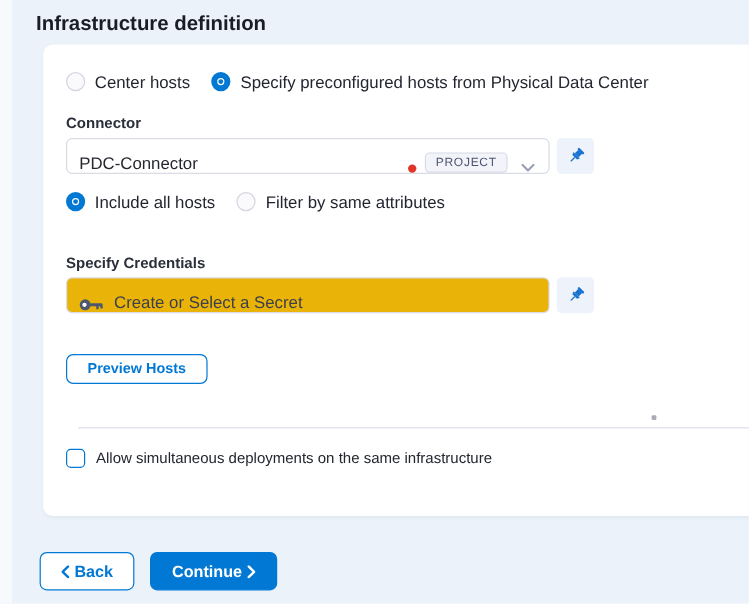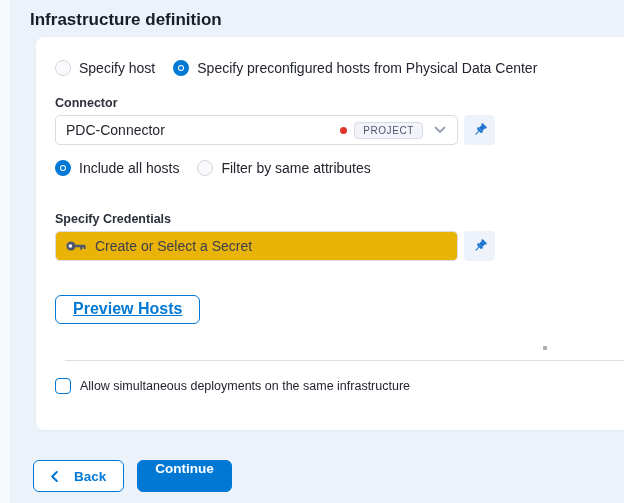--- a/index.html
+++ b/index.html
@@ -40,21 +40,21 @@
   }
   .radio-label { font-size: 14px; color: #23262f; }
   .field-label {
     font-size: 12.5px; font-weight: 600; color: #2b2f3a;
     margin-top: 20px;
   }
   .field-row { display: flex; align-items: center; margin-top: 5px; }
   .field {
     width: 403px; height: 30px;
     border: 1px solid #d9dbe5; border-radius: 5px; background: #ffffff;
-    display: flex; align-items: center; padding-left: 10px;
+    display: flex; align-items: flex-end; padding-left: 10px;
     font-size: 14px; color: #25262e; cursor: pointer;
   }
   .field.secret { background: #eab308; color: #3c3f4c; }
   .field-value { flex: 1 1 auto; white-space: nowrap; }
   .red-dot {
     width: 7px; height: 7px; border-radius: 50%; background: #e0352b;
     flex: 0 0 7px; margin-right: 7px;
   }
   .scope-badge {
     font-size: 10px; font-weight: 400; letter-spacing: 0.6px; color: #4d5470;
@@ -67,62 +67,61 @@
     background: #edf2fb; border: none; border-radius: 4px;
     display: flex; align-items: center; justify-content: center; cursor: pointer;
   }
   .key-icon { margin-right: 8px; display: flex; align-items: center; }
   .filter-row { margin-top: 15px; }
   .cred-label { margin-top: 36px; }
   .preview-btn {
     margin-top: 34px; display: inline-flex; align-items: center;
     padding: 4px 17px 5px 17px;
     background: #ffffff; border: 1.5px solid #0278d5; border-radius: 6px;
-    color: #0278d5; font-size: 16px; font-weight: 700; cursor: pointer;
+    color: #0278d5; font-size: 12px; font-weight: 700; cursor: pointer;
     font-family: "Liberation Sans", "DejaVu Sans", sans-serif;
-    text-decoration: underline;
   }
   .divider {
     margin-top: 36px; margin-left: 10px; margin-right: 0;
     border-top: 1px solid #dcdee8; height: 0;
   }
   .stray-dot {
     position: absolute; left: 507px; top: 309px;
     width: 4px; height: 4px; background: #8f929c; opacity: 0.75; border-radius: 1px;
   }
   .checkbox-row { display: flex; align-items: center; margin-top: 17px; }
   .checkbox {
     width: 16px; height: 16px; border: 1.6px solid #0278d5; border-radius: 4px;
     background: #ffffff; flex: 0 0 16px; margin-right: 9px; cursor: pointer;
   }
   .checkbox-label { font-size: 12.5px; color: #23262f; }
   .footer { position: absolute; left: 33px; top: 460px; display: flex; gap: 13px; }
   .btn {
-    height: 32px; display: inline-flex; align-items: center; gap: 16px;
+    height: 32px; display: inline-flex; align-items: center; gap: 4px;
     border-radius: 6px; font-size: 13.5px; font-weight: 700; cursor: pointer;
     font-family: "Liberation Sans", "DejaVu Sans", sans-serif;
   }
   .btn-back { background: #ffffff; border: 1.5px solid #0278d5; color: #0278d5; padding: 0 17px; }
-  .btn-continue { background: #0278d5; border: 1.5px solid #0278d5; color: #ffffff; padding: 0 17px; flex-direction: column; }
+  .btn-continue { background: #0278d5; border: 1.5px solid #0278d5; color: #ffffff; padding: 0 17px; }
   svg { display: block; }
 </style>
 </head>
 <body>
 
 <div class="left-strip"></div>
 
 <h1 class="page-title">Infrastructure definition</h1>
 
 <div class="card">
 
   
   <div class="radio-row">
     <div class="radio-option">
       <span class="radio"></span>
-      <span class="radio-label">Specify host</span>
+      <span class="radio-label">Center hosts</span>
     </div>
     <div class="radio-option">
       <span class="radio checked"></span>
       <span class="radio-label">Specify preconfigured hosts from Physical Data Center</span>
     </div>
   </div>
 
   
   <div class="field-label">Connector</div>
   <div class="field-row">

